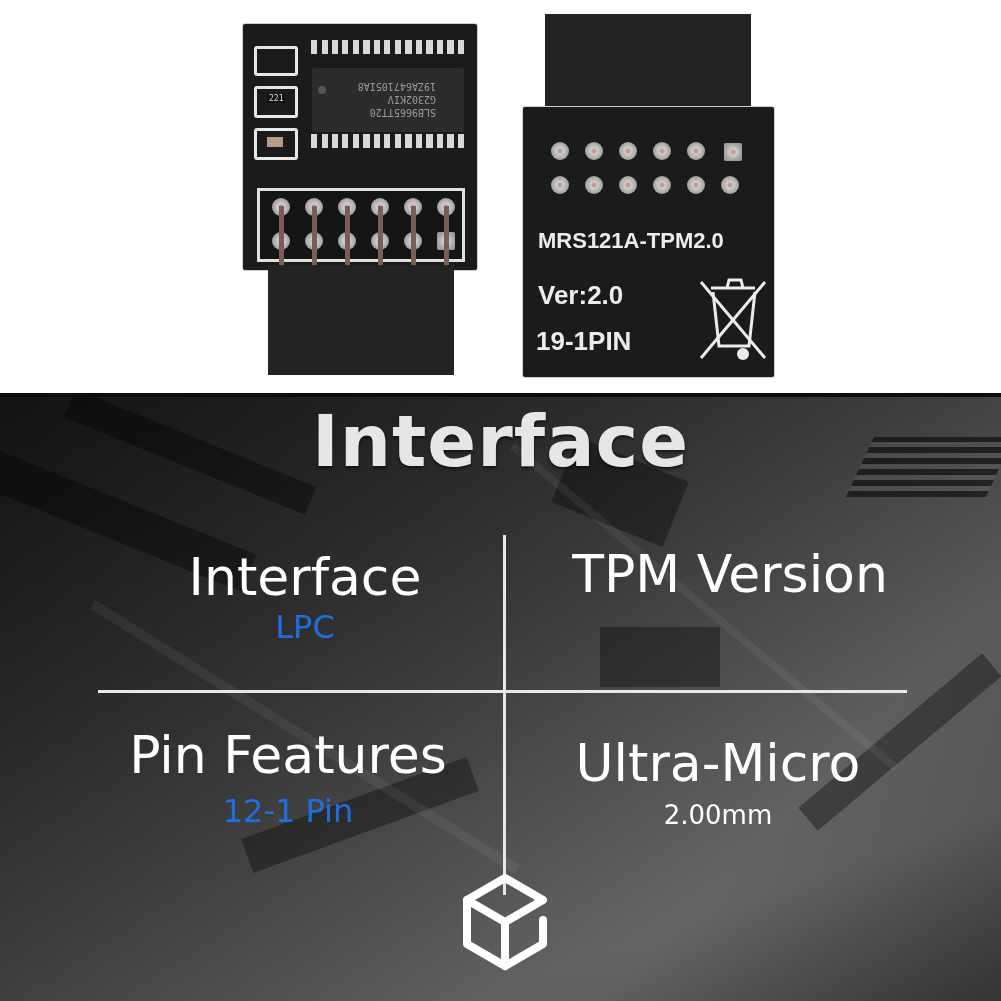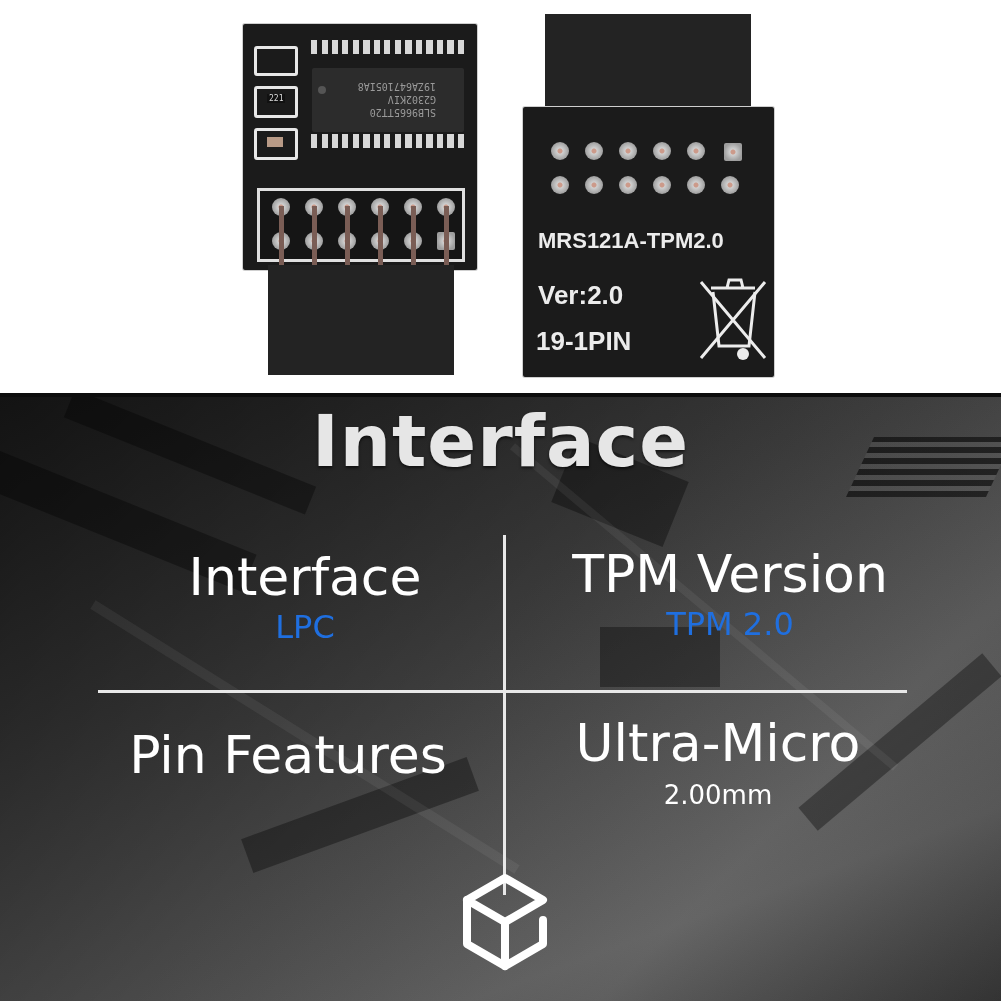--- a/index.html
+++ b/index.html
@@ -126,26 +126,26 @@
 
   <div class="vline"></div>
   <div class="hline"></div>
 
   <div class="feat" style="left:105px;top:158px;">
     <div class="label">Interface</div>
     <div class="value" style="color:#1f6fe0;margin-top:8px;">LPC</div>
   </div>
   <div class="feat" style="left:530px;top:155px;">
     <div class="label">TPM Version</div>
-    <div class="value" style="color:#1f6fe0;margin-top:8px;">TPM 2.0</div>
   </div>
   <div class="feat" style="left:88px;top:336px;">
     <div class="label">Pin Features</div>
+    <div class="value" style="color:#1f6fe0;margin-top:14px;">12-1 Pin</div>
   </div>
-  <div class="feat" style="left:518px;top:324px;">
+  <div class="feat" style="left:518px;top:344px;">
     <div class="label">Ultra-Micro</div>
     <div class="value white" style="">2.00mm</div>
   </div>
 
   <svg class="cube" viewBox="0 0 92 100">
     <g fill="none" stroke="#ffffff" stroke-width="8" stroke-linejoin="round" stroke-linecap="round">
       <path d="M46 6 L84 28 L46 50 L8 28 Z"></path>
       <path d="M8 28 L8 72 L46 94 L46 50"></path>
       <path d="M46 94 L84 72 L84 48"></path>
     </g>

